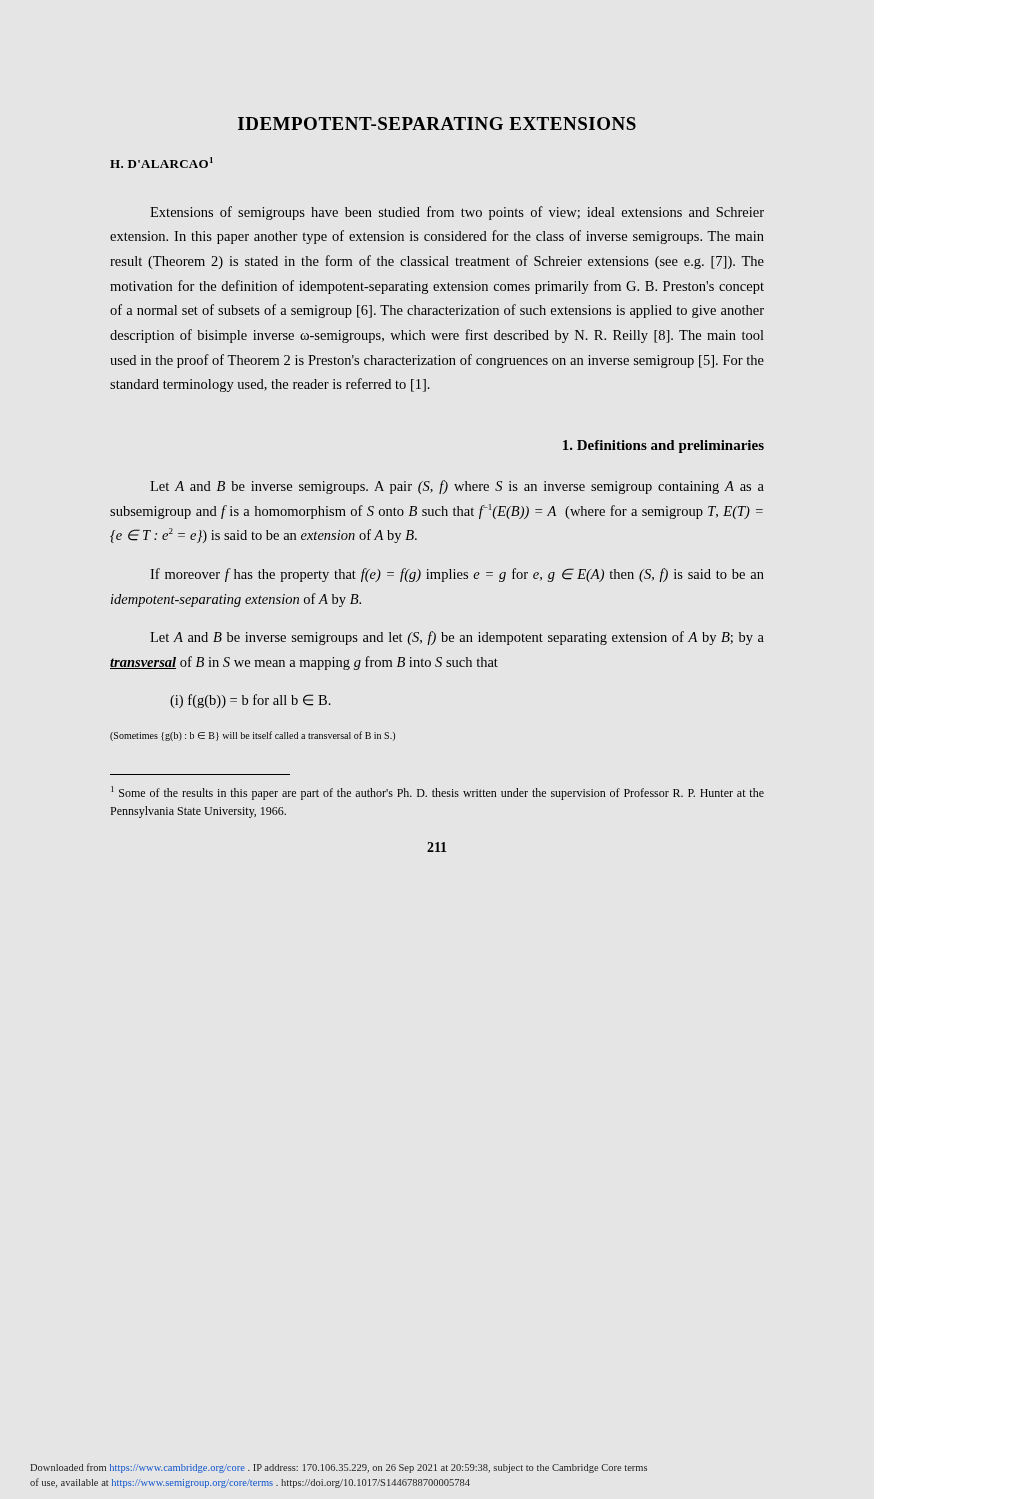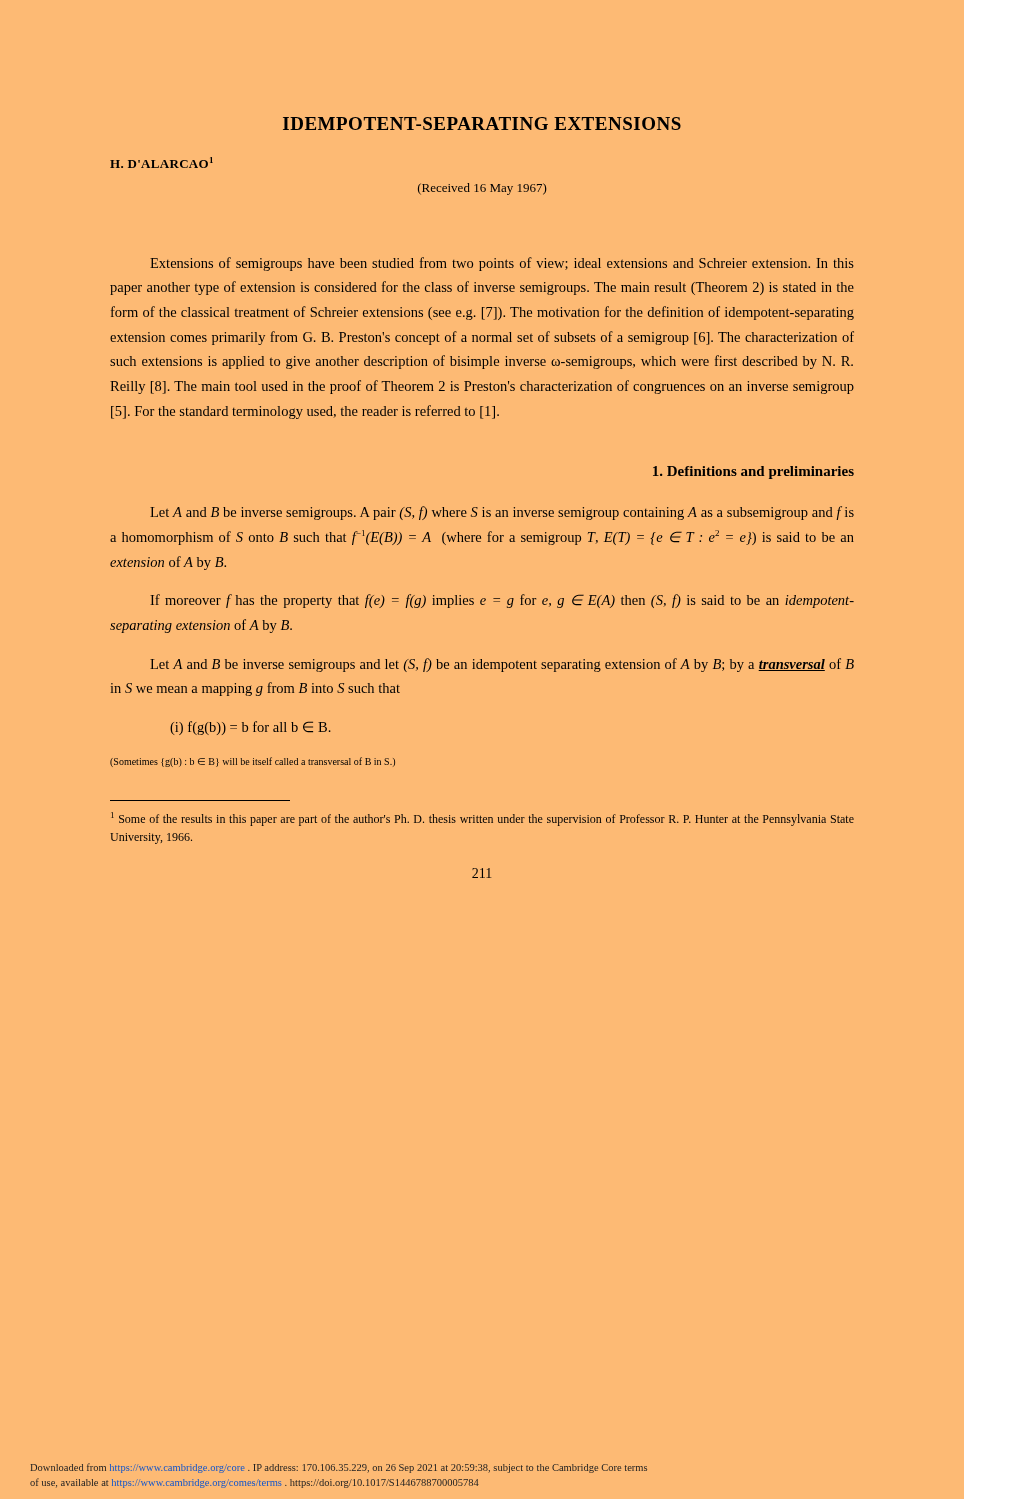--- a/index.html
+++ b/index.html
@@ -10,23 +10,23 @@
 
     body {
       background: #fff;
       font-family: "Times New Roman", Times, serif;
       width: 1020px;
       min-height: 1499px;
       position: relative;
     }
 
     .page {
-      width: 964px;
+      width: 874px;
       min-height: 1499px;
-      background: #fdba74;
+      background: #e5e5e5;
       padding: 80px 110px 60px 110px;
       position: relative;
     }
 
     .title-section {
       text-align: center;
       margin-bottom: 28px;
       margin-top: 30px;
     }
 
@@ -47,21 +47,21 @@
       letter-spacing: 0.3px;
     }
 
     .received {
       font-size: 13px;
       text-align: center;
       margin-top: 8px;
     }
 
     .abstract-body {
-      margin-top: 55px;
+      margin-top: 28px;
       font-size: 14.5px;
       line-height: 1.7;
       text-align: justify;
     }
 
     .section-title {
       text-align: right;
       font-size: 15px;
       font-weight: bold;
       margin-top: 40px;
@@ -115,20 +115,21 @@
     .footnote {
       font-size: 12px;
       line-height: 1.5;
       text-align: justify;
     }
 
     .page-number {
       text-align: center;
       font-size: 14px;
       margin-top: 20px;
+      font-weight: bold;
     }
 
     .footer-text {
       position: absolute;
       bottom: 8px;
       left: 0;
       right: 0;
       padding: 0 30px;
       font-size: 10.5px;
       line-height: 1.5;
@@ -152,21 +153,20 @@
 </head>
 <body>
 
 <div class="page">
 
   <div class="title-section">
     <div class="main-title">IDEMPOTENT-SEPARATING EXTENSIONS</div>
     <div class="author">
       <span>H. D'ALARCAO</span><sup>1</sup>
     </div>
-    <div class="received">(Received 16 May 1967)</div>
   </div>
 
   <div class="abstract-body indent body-text">Extensions of semigroups have been studied from two points of view; ideal extensions and Schreier extension. In this paper another type of extension is considered for the class of inverse semigroups. The main result (Theorem 2) is stated in the form of the classical treatment of Schreier extensions (see e.g. [7]). The motivation for the definition of idempotent-separating extension comes primarily from G. B. Preston's concept of a normal set of subsets of a semigroup [6]. The characterization of such extensions is applied to give another description of bisimple inverse ω-semigroups, which were first described by N. R. Reilly [8]. The main tool used in the proof of Theorem 2 is Preston's characterization of congruences on an inverse semigroup [5]. For the standard terminology used, the reader is referred to [1].</div>
 
   <div class="section-title">1. Definitions and preliminaries</div>
 
   <div class="body-text indent paragraph">
     Let <span class="math-inline">A</span> and <span class="math-inline">B</span> be inverse semigroups. A pair <span class="math-inline">(S, f)</span> where <span class="math-inline">S</span> is an inverse semigroup containing <span class="math-inline">A</span> as a subsemigroup and <span class="math-inline">f</span> is a homomorphism of <span class="math-inline">S</span> onto <span class="math-inline">B</span> such that <span class="math-inline">f</span><sup>−1</sup><span class="math-inline">(E(B)) = A</span> &nbsp;(where for a semigroup <span class="math-inline">T</span>, <span class="math-inline">E(T) = {e ∈ T : e</span><sup>2</sup><span class="math-inline"> = e}</span>) is said to be an <span class="italics">extension</span> of <span class="math-inline">A</span> by <span class="math-inline">B</span>.
   </div>
 
@@ -188,17 +188,17 @@
     <sup>1</sup> <span>Some of the results in this paper are part of the author's Ph. D. thesis written under the supervision of Professor R. P. Hunter at the Pennsylvania State University, 1966.</span>
   </div>
 
   <div class="page-number">211</div>
 
   <div class="footer-text">
     <span>Downloaded from</span>
     <a class="footer-link">https://www.cambridge.org/core</a>
     <span>. IP address: 170.106.35.229, on 26 Sep 2021 at 20:59:38, subject to the Cambridge Core terms</span><br>
     <span>of use, available at</span>
-    <a class="footer-link">https://www.cambridge.org/comes/terms</a>
+    <a class="footer-link">https://www.semigroup.org/core/terms</a>
     <span>. https://doi.org/10.1017/S1446788700005784</span>
   </div>
 
 </div>
 
 </body></html>

